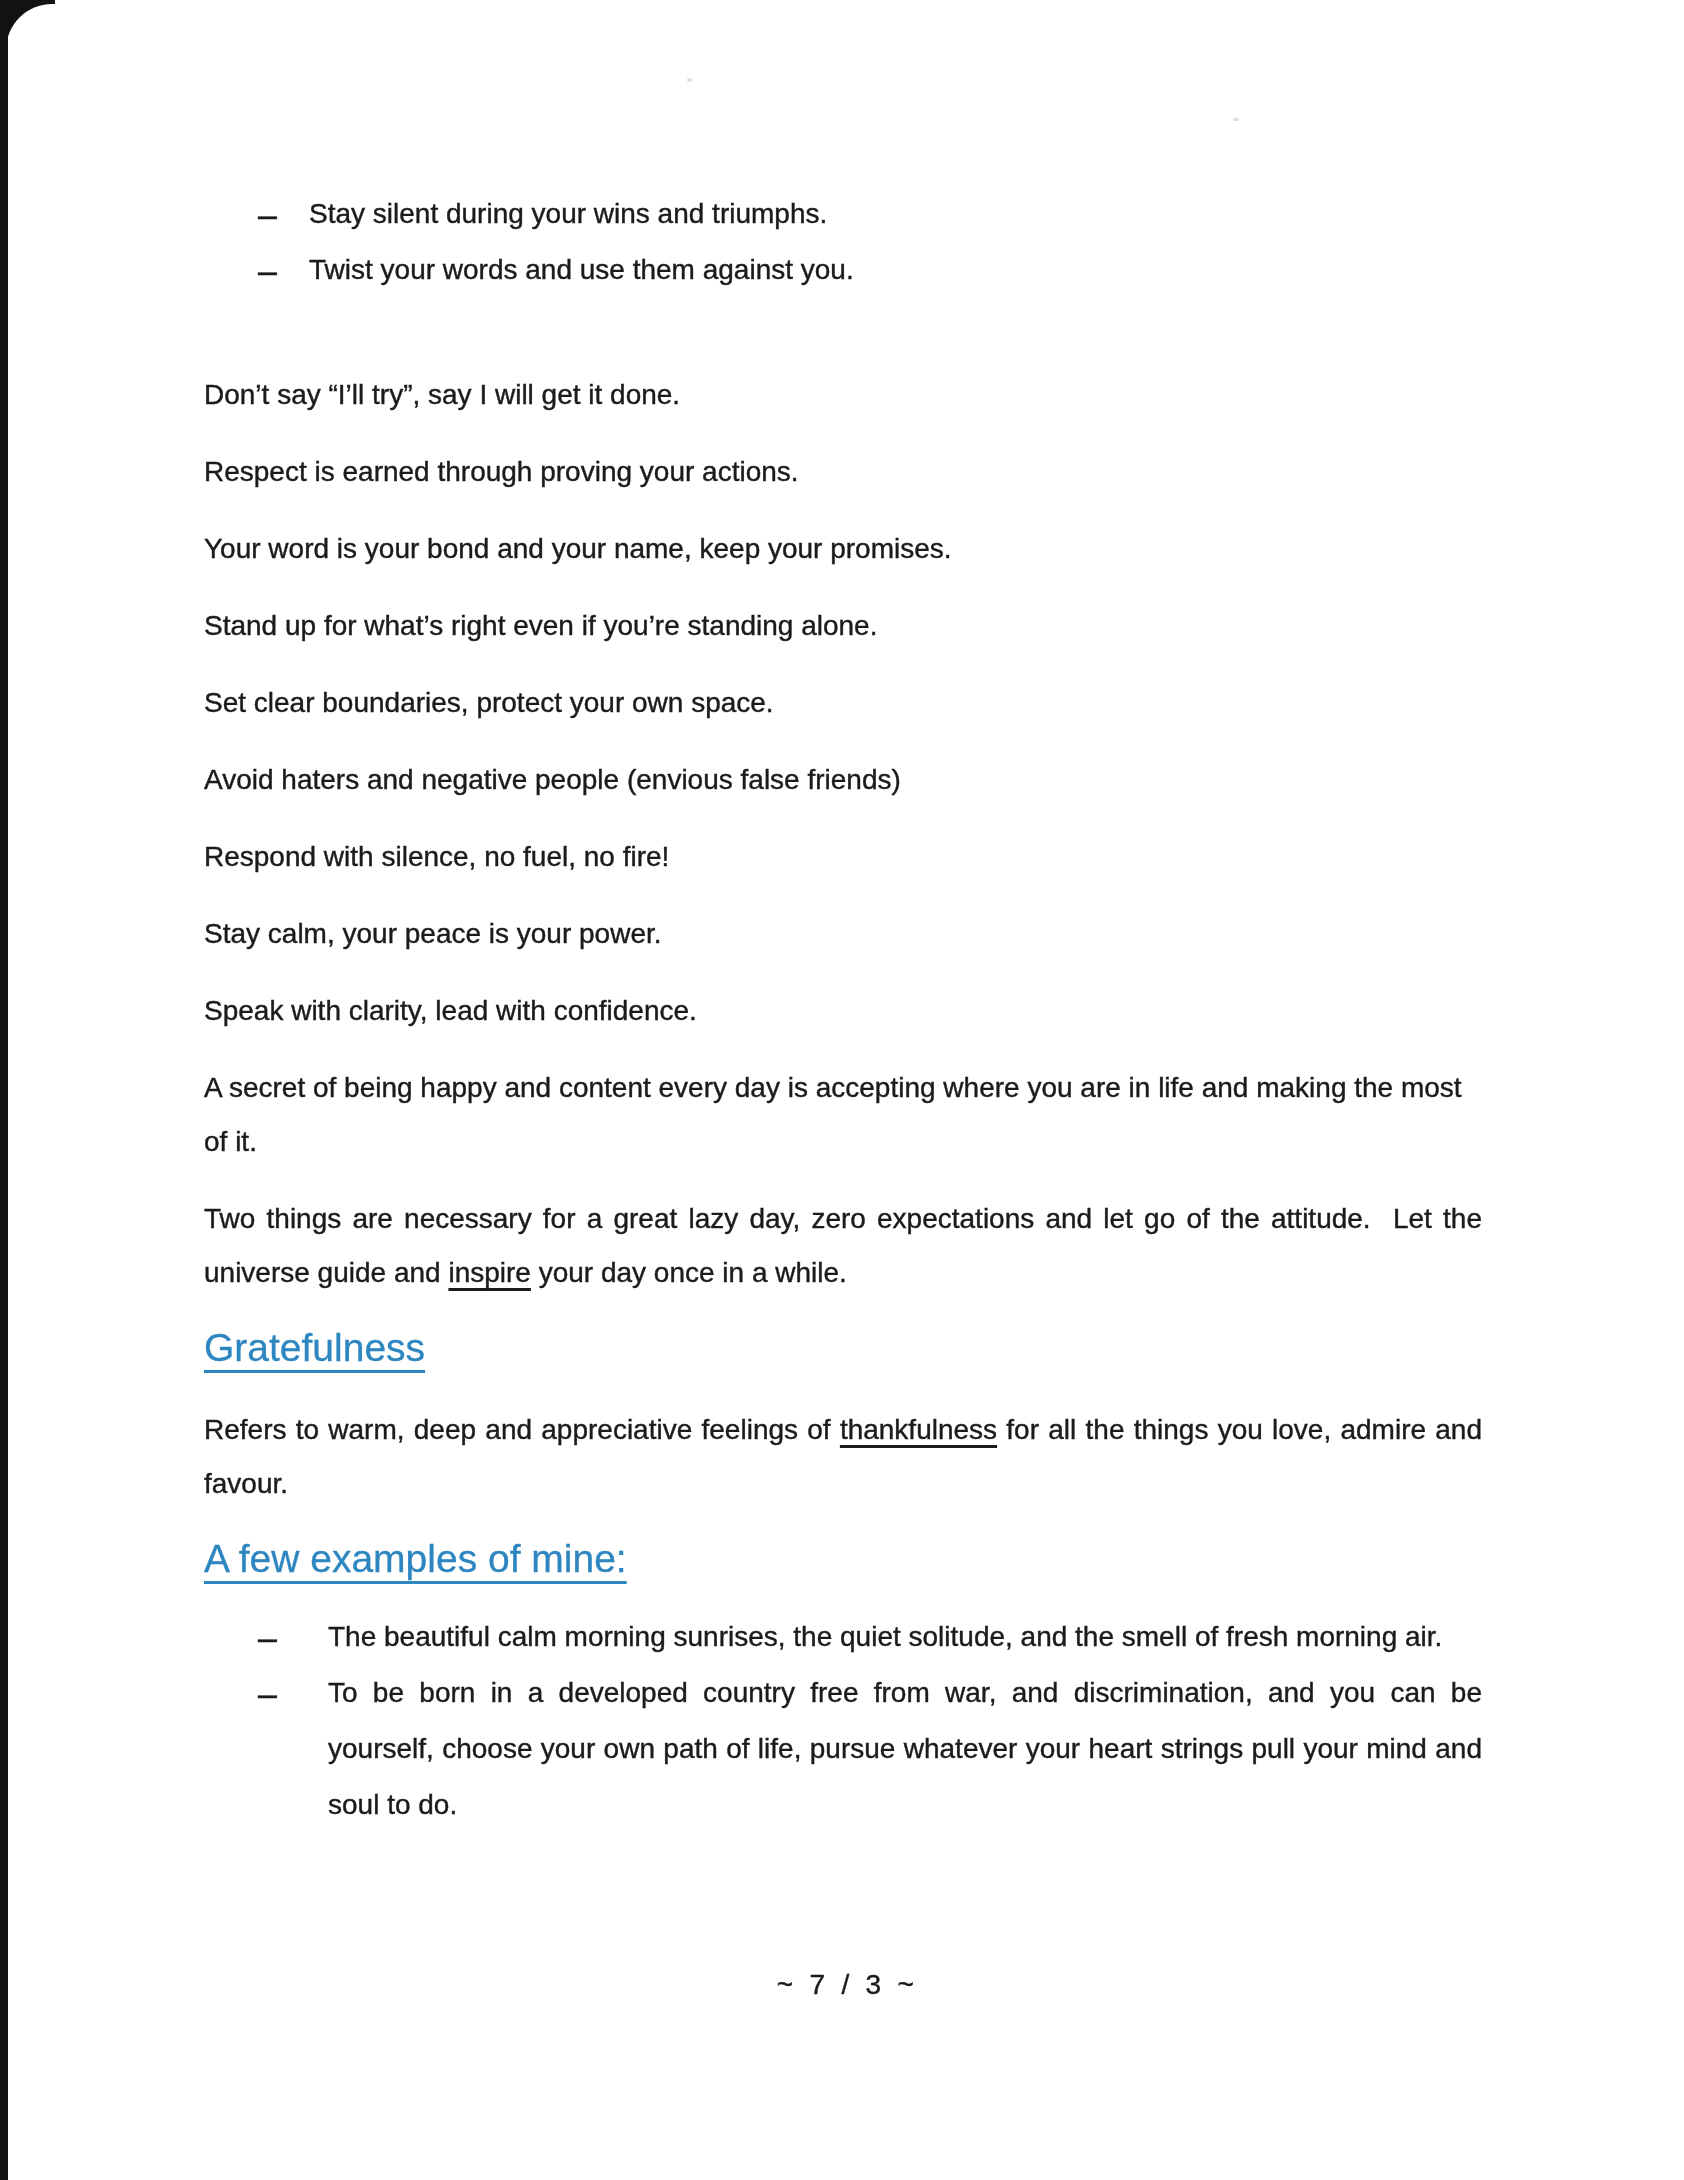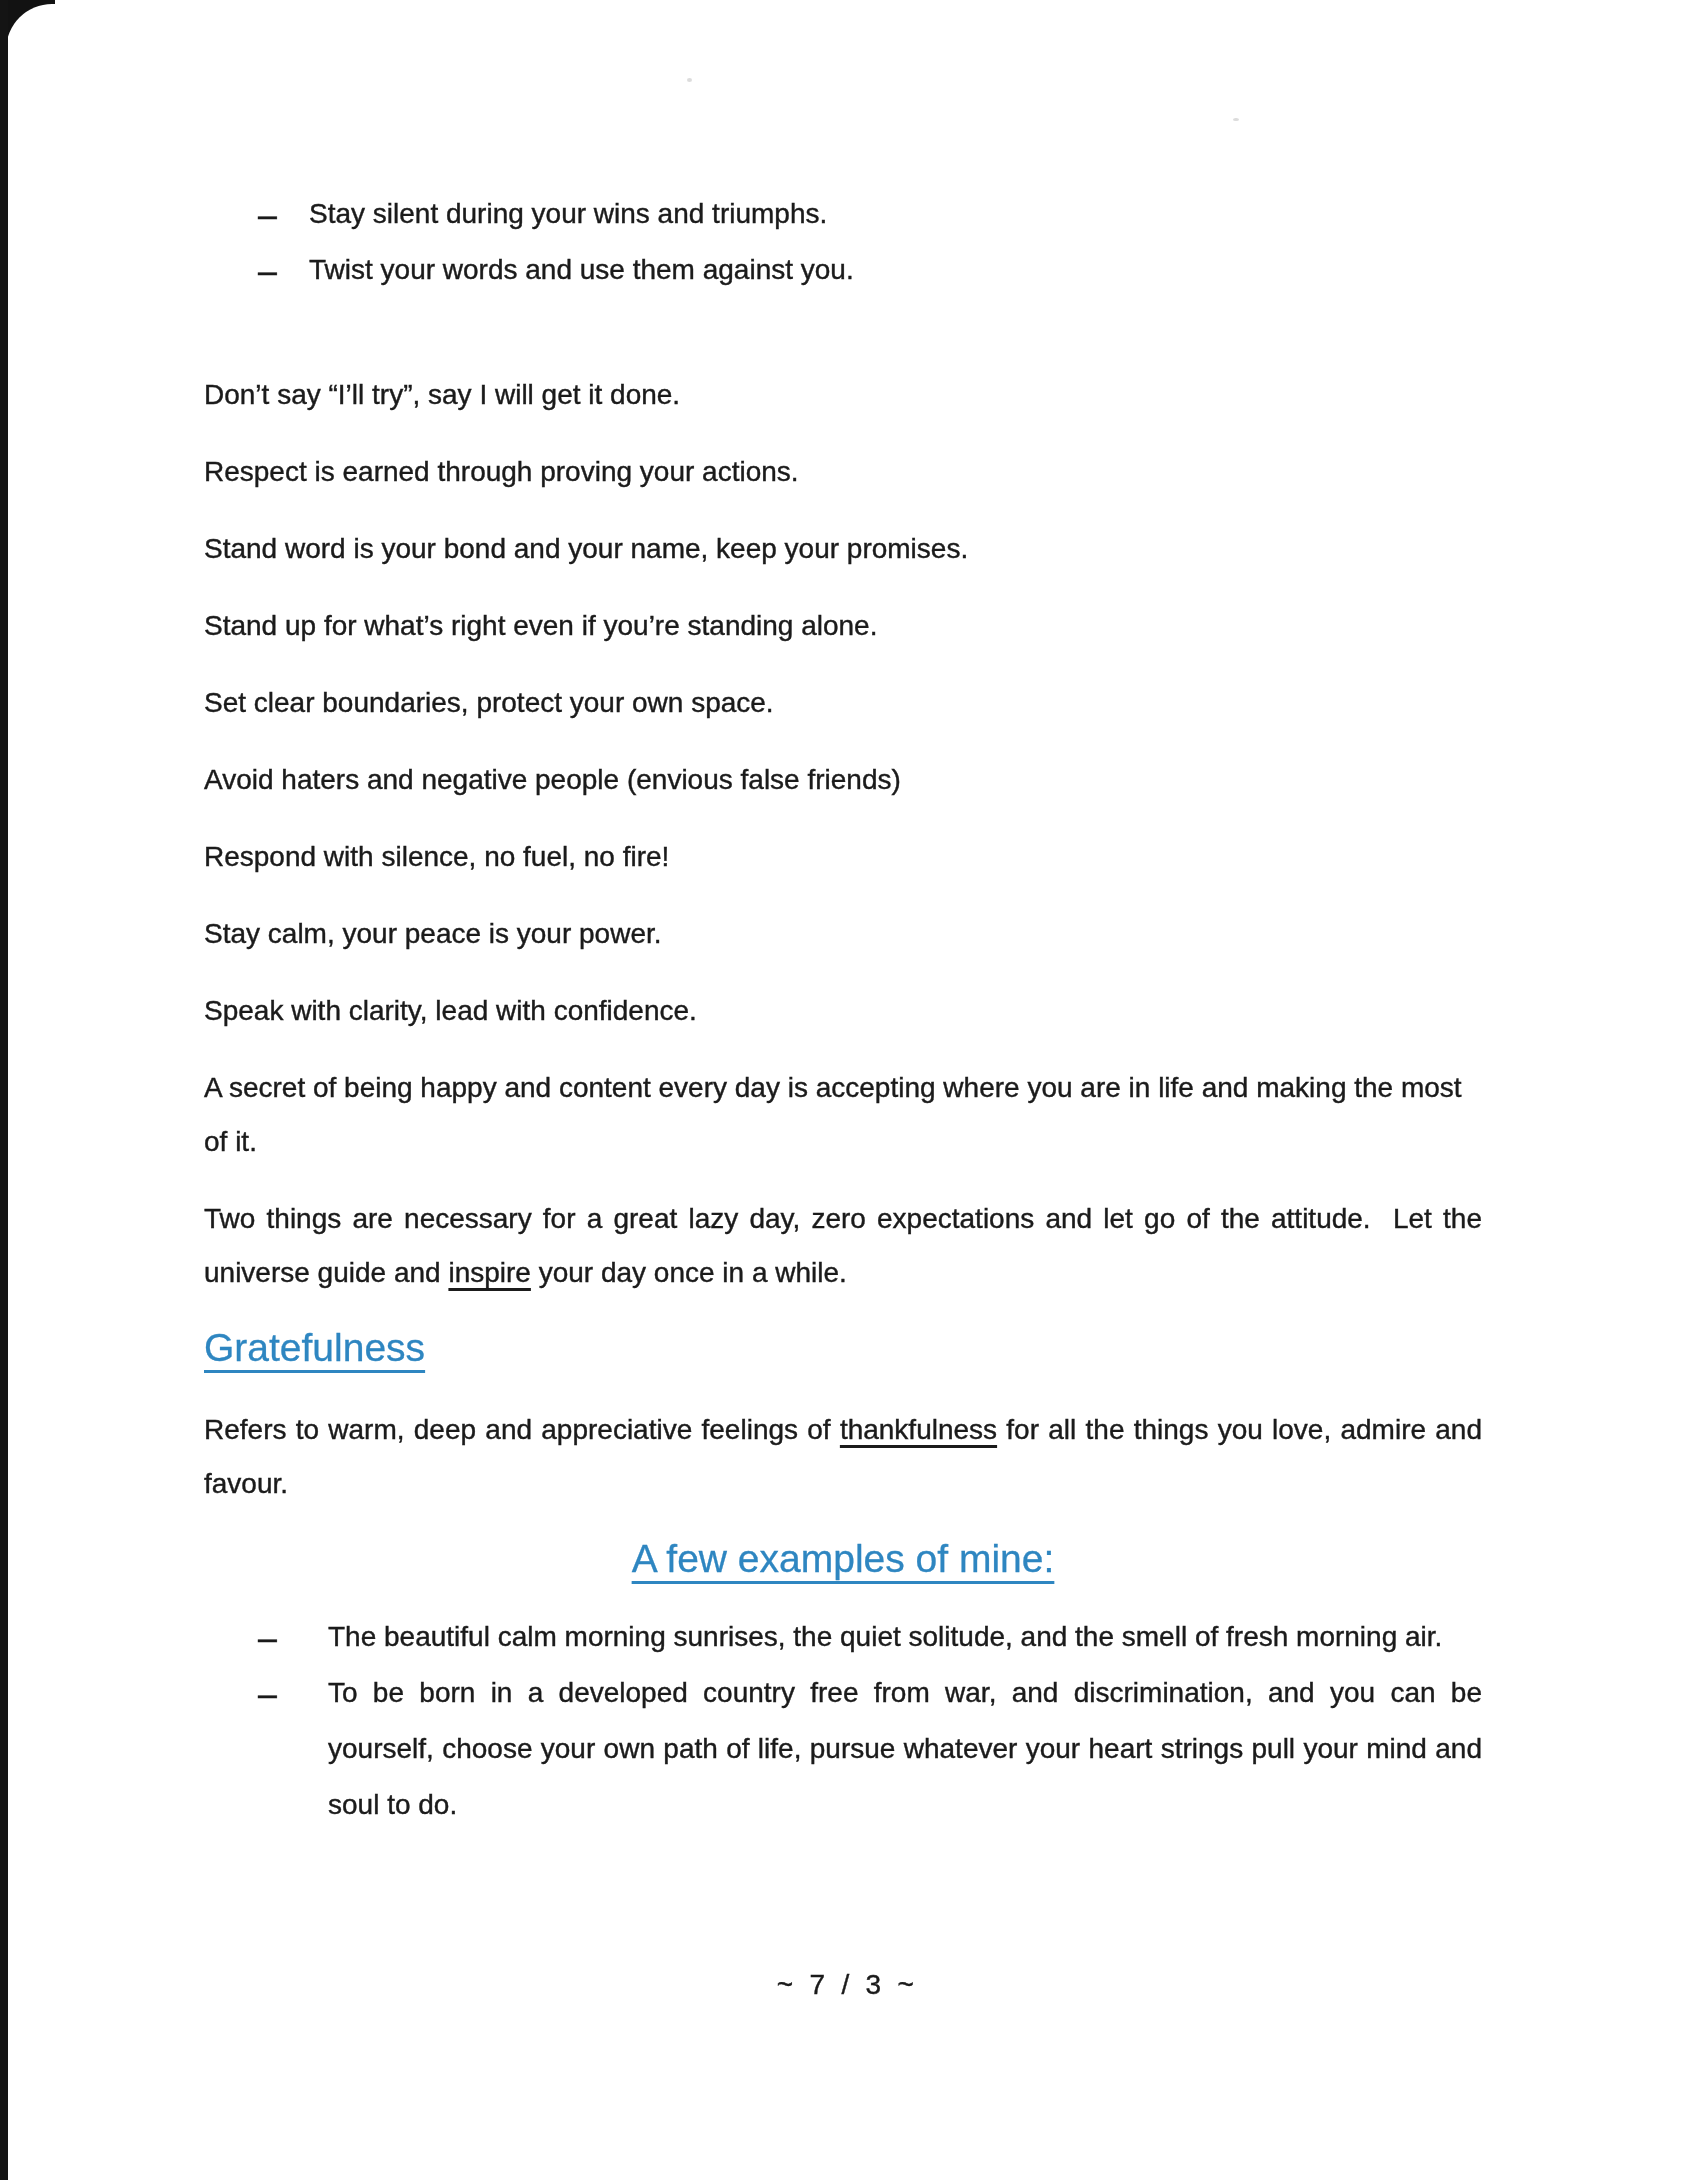--- a/index.html
+++ b/index.html
@@ -92,21 +92,21 @@
     line-height: 49px;
     color: #2E86C1;
     margin: 12px 0 31px 0;
     -webkit-text-stroke: 0.3px currentColor;
   }
   h2.blue-heading .hd-underline {
     text-decoration: underline;
     text-decoration-thickness: 2.6px;
     text-underline-offset: 8.5px;
   }
-  h2.examples-heading { margin: 13.6px 0 25.6px 0; text-align: center; }
+  h2.examples-heading { margin: 13.6px 0 25.6px 0; }
   .footer {
     position: absolute;
     left: 0; right: 0;
     top: 1969px;
     text-align: center;
     letter-spacing: 4.3px;
     padding-left: 10px;
   }
 </style>
 </head>
@@ -126,21 +126,21 @@
         <span class="bullet-text">Stay silent during your wins and triumphs.</span>
       </li>
     <li class="bullet-item">
         <span class="bullet-marker">–</span>
         <span class="bullet-text">Twist your words and use them against you.</span>
       </li>
   </ul>
 
   <p class="body-text">Don’t say “I’ll try”, say I will get it done.</p>
   <p class="body-text">Respect is earned through proving your actions.</p>
-  <p class="body-text">Stand word is your bond and your name, keep your promises.</p>
+  <p class="body-text">Your word is your bond and your name, keep your promises.</p>
   <p class="body-text">Stand up for what’s right even if you’re standing alone.</p>
   <p class="body-text">Set clear boundaries, protect your own space.</p>
   <p class="body-text">Avoid haters and negative people (envious false friends)</p>
   <p class="body-text">Respond with silence, no fuel, no fire!</p>
   <p class="body-text">Stay calm, your peace is your power.</p>
   <p class="body-text">Speak with clarity, lead with confidence.</p>
   <p class="body-text">A secret of being happy and content every day is accepting where you are in life and making the most of it.</p>
 
   <p class="body-text justified"><span>Two things are necessary for a great lazy day, zero expectations and let go of the attitude.&nbsp; Let the universe guide and </span><span class="u">inspire</span><span> your day once in a while.</span></p>
 

